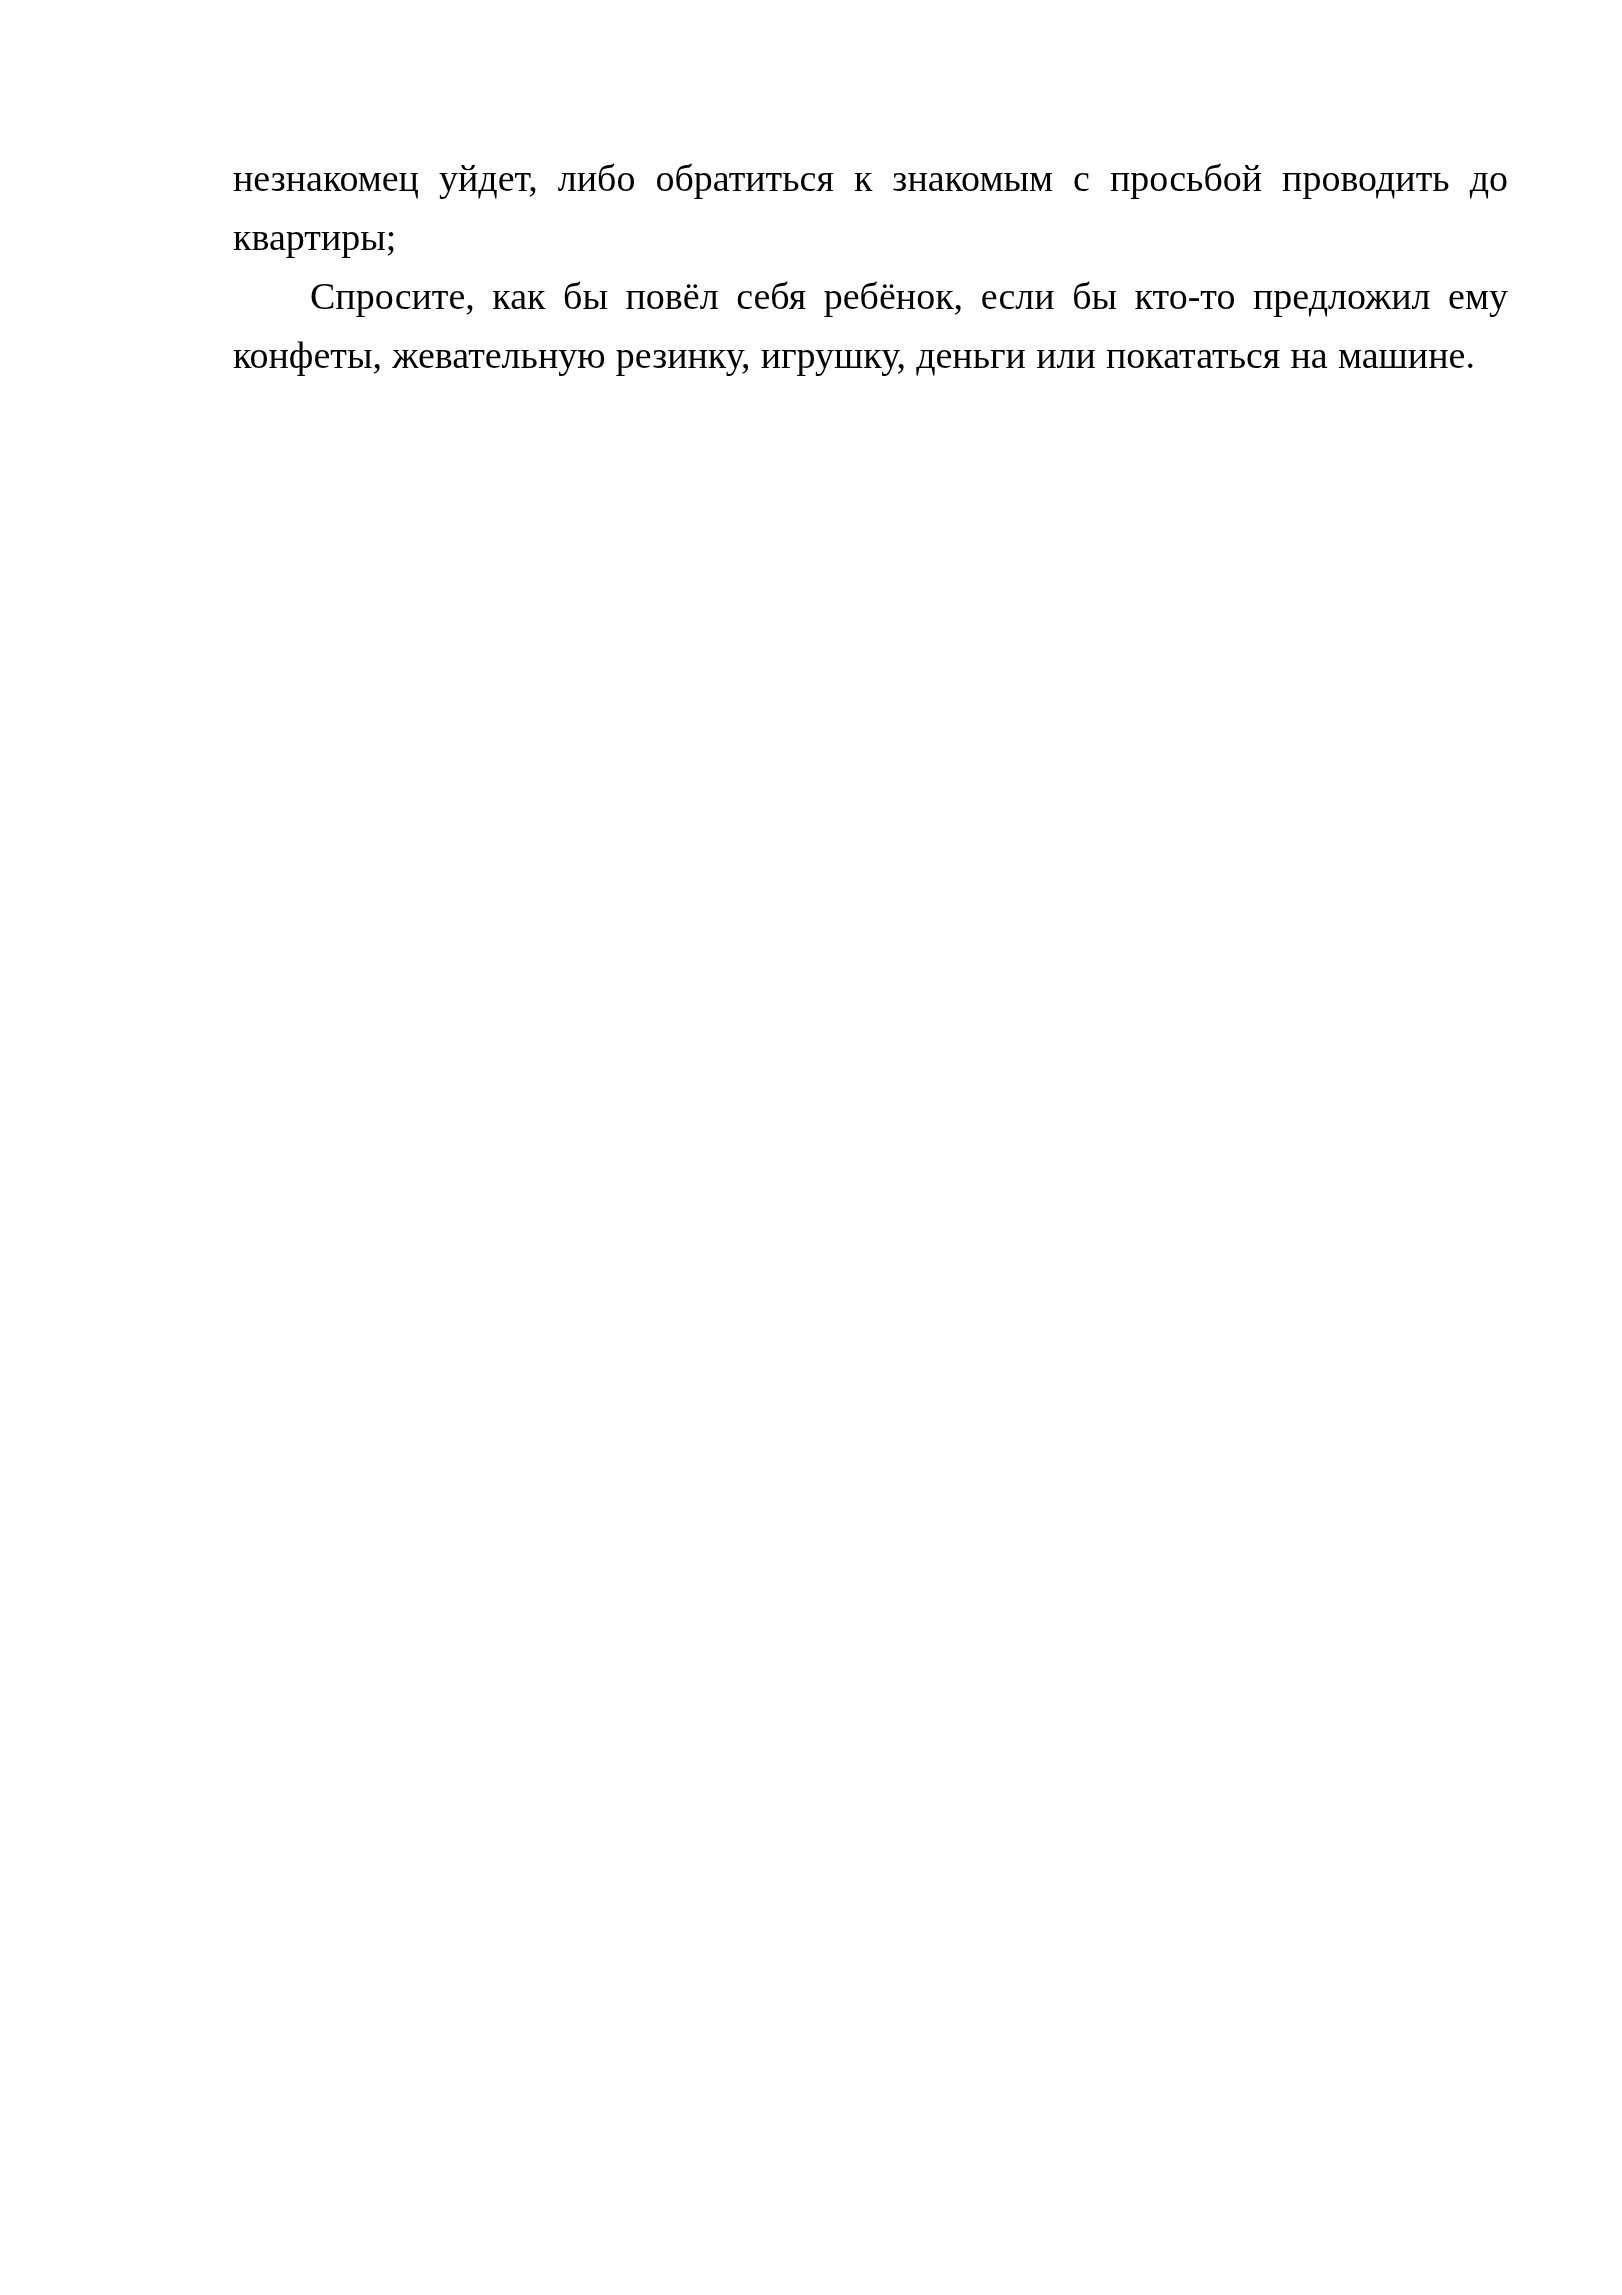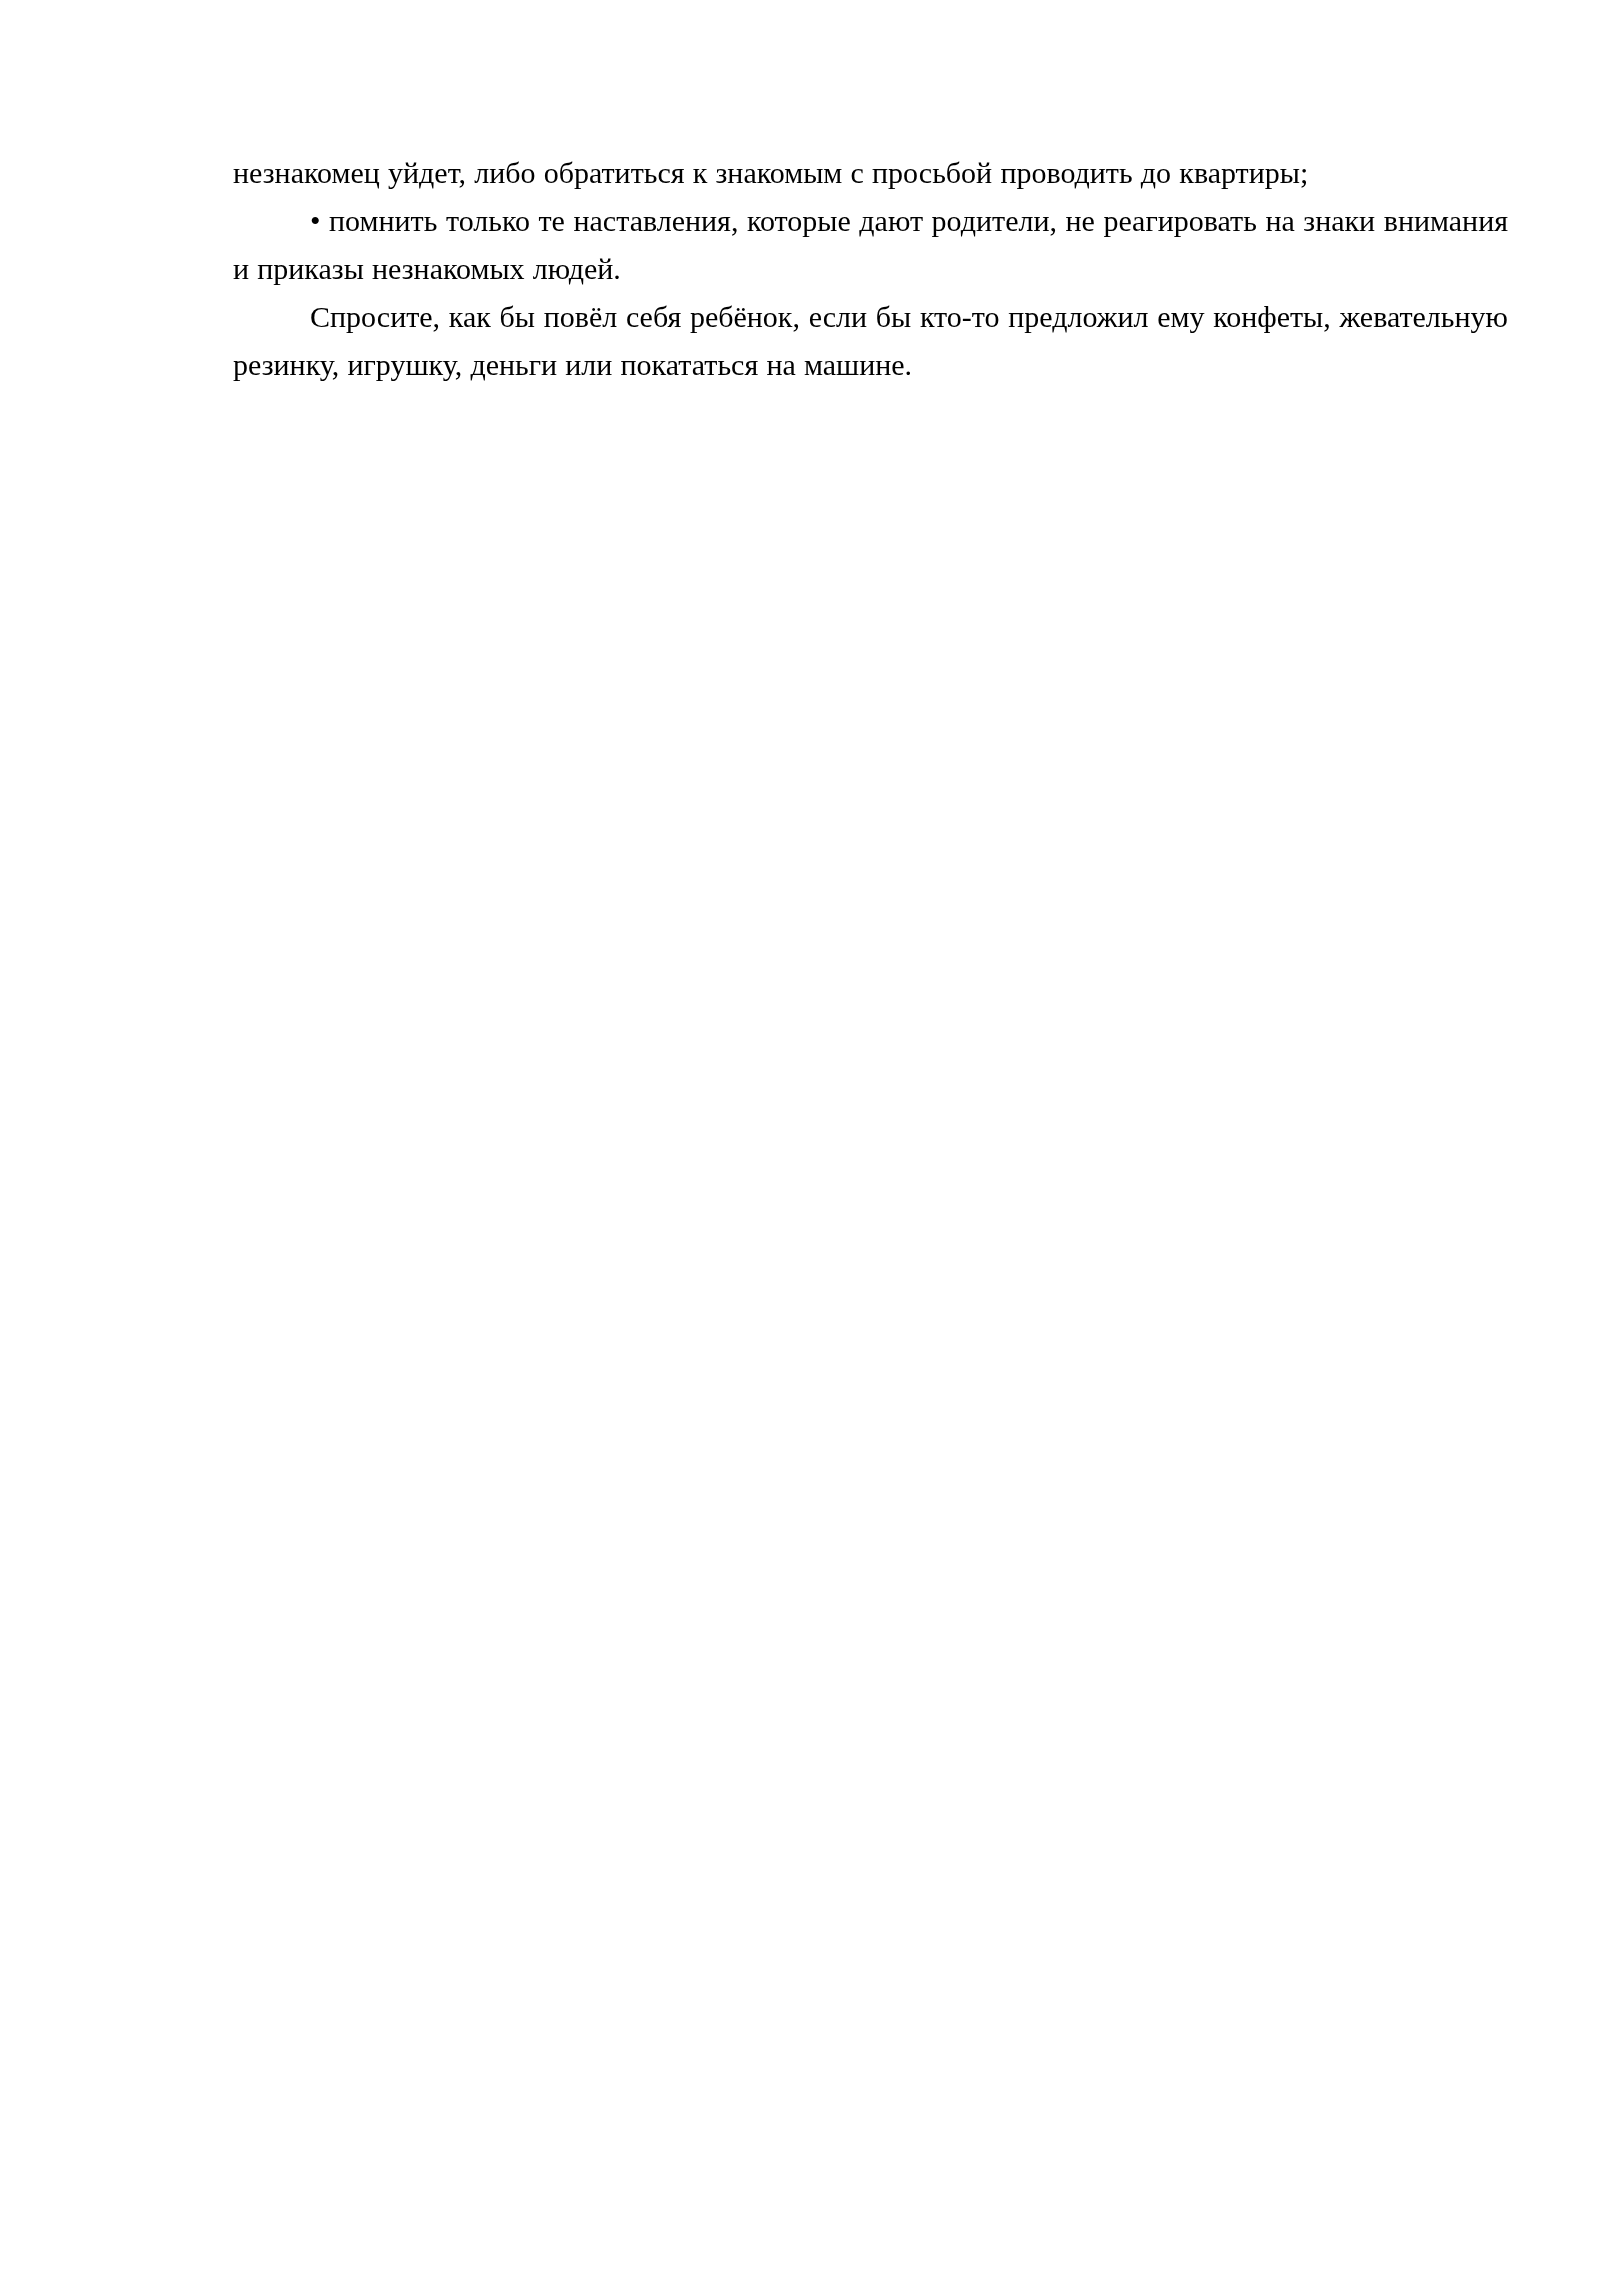--- a/index.html
+++ b/index.html
@@ -17,39 +17,38 @@
     width: 1623px;
     height: 2295px;
     background: #ffffff;
   }
   .text-block {
     position: absolute;
     left: 233px;
     top: 149px;
     width: 1275px;
     font-family: "Liberation Serif", "DejaVu Serif", serif;
-    font-size: 30px;
-    line-height: 48px;
+    font-size: 38px;
+    line-height: 59px;
     color: #000000;
     text-align: justify;
     text-align-last: left;
     word-spacing: 0.7px;
   }
   .para {
     margin: 0;
     padding: 0;
     text-indent: 0;
   }
   .para.indent {
     text-indent: 77px;
   }
 </style>
 </head>
 <body>
 
 <div class="page">
   <div class="text-block">
     <p class="para">незнакомец уйдет, либо обратиться к знакомым с просьбой проводить до квартиры;</p>
-    <p class="para indent">• помнить только те наставления, которые дают родители, не реагировать на знаки внимания и приказы незнакомых людей.</p>
     <p class="para indent">Спросите, как бы повёл себя ребёнок, если бы кто-то предложил ему конфеты, жевательную резинку, игрушку, деньги или покататься на машине.</p>
   </div>
 </div>
 
 
 </body></html>

